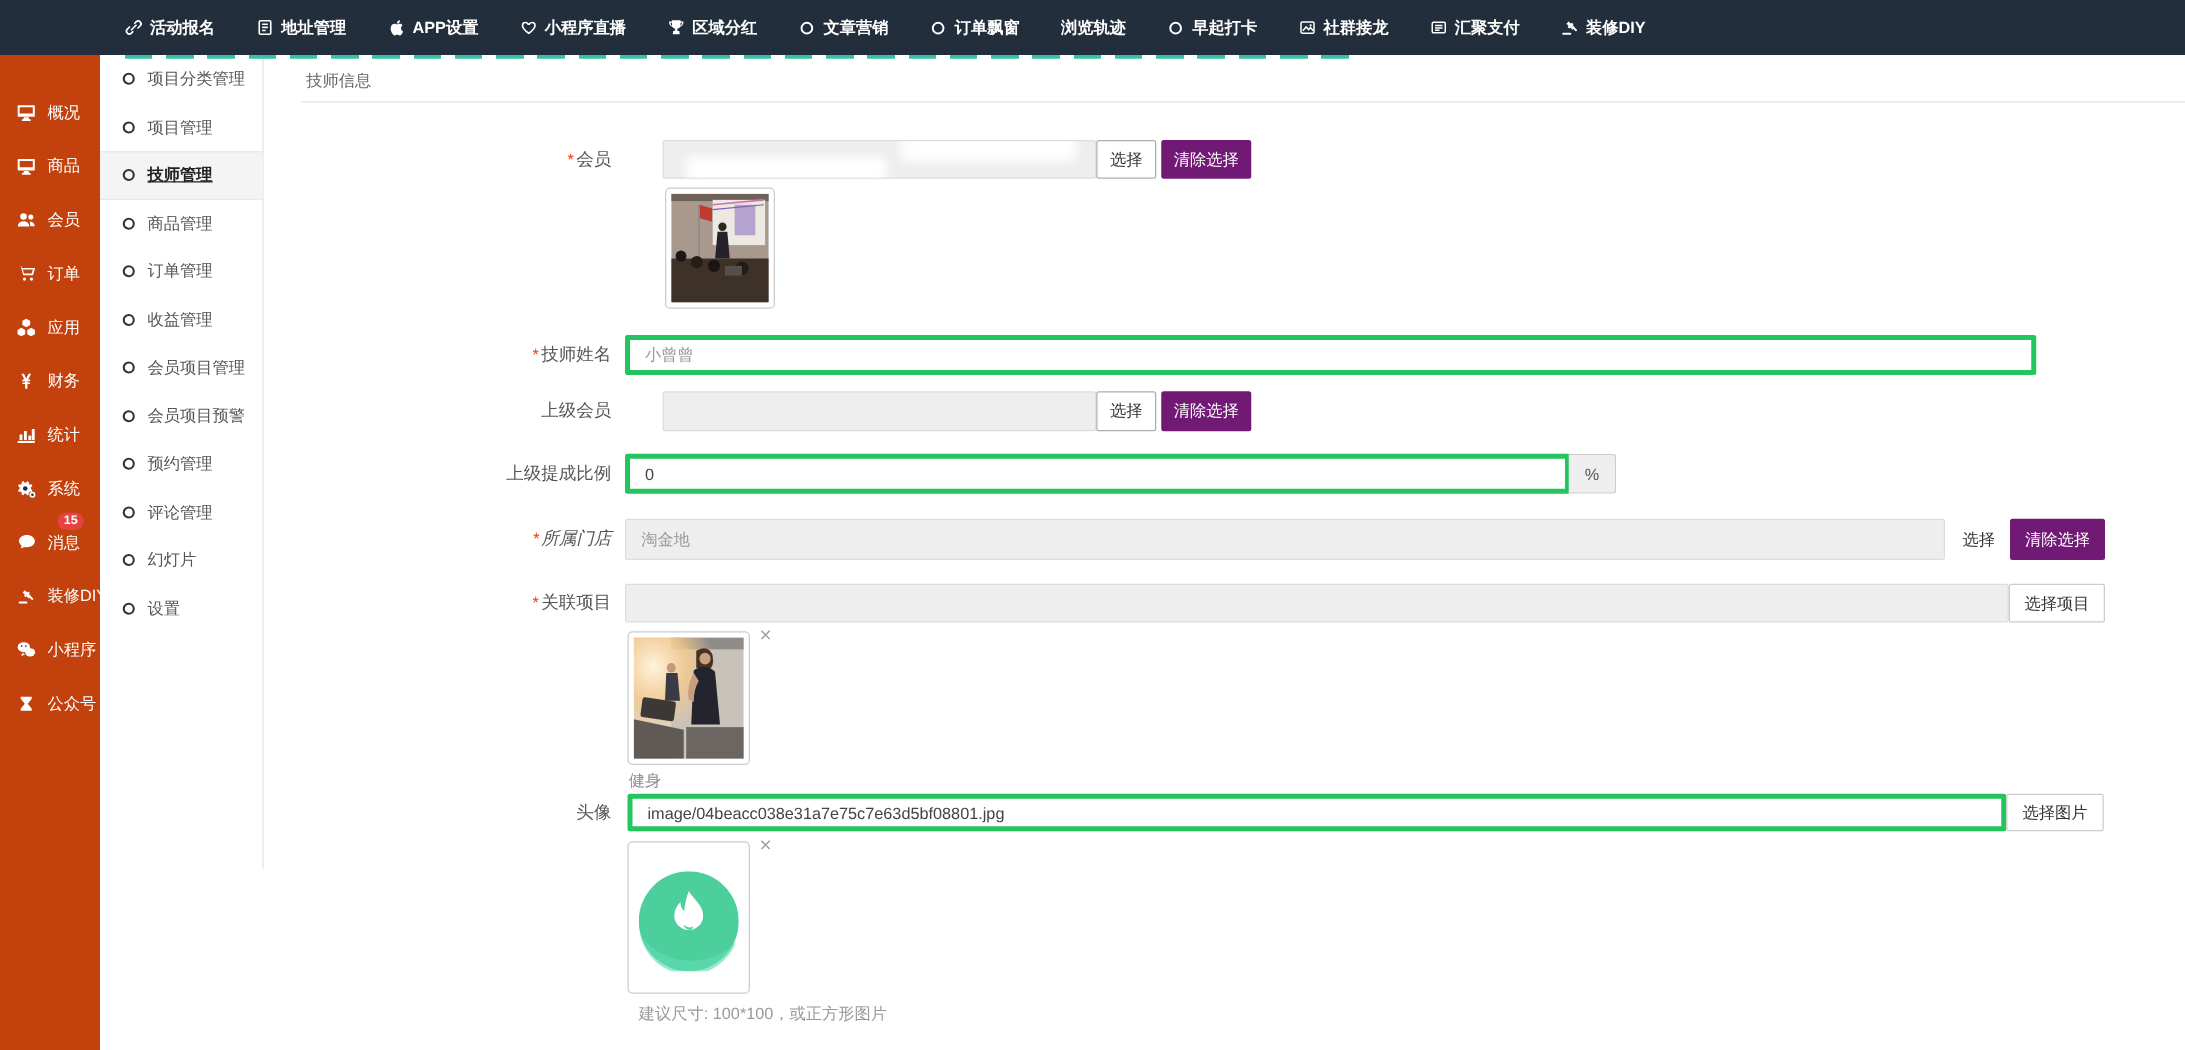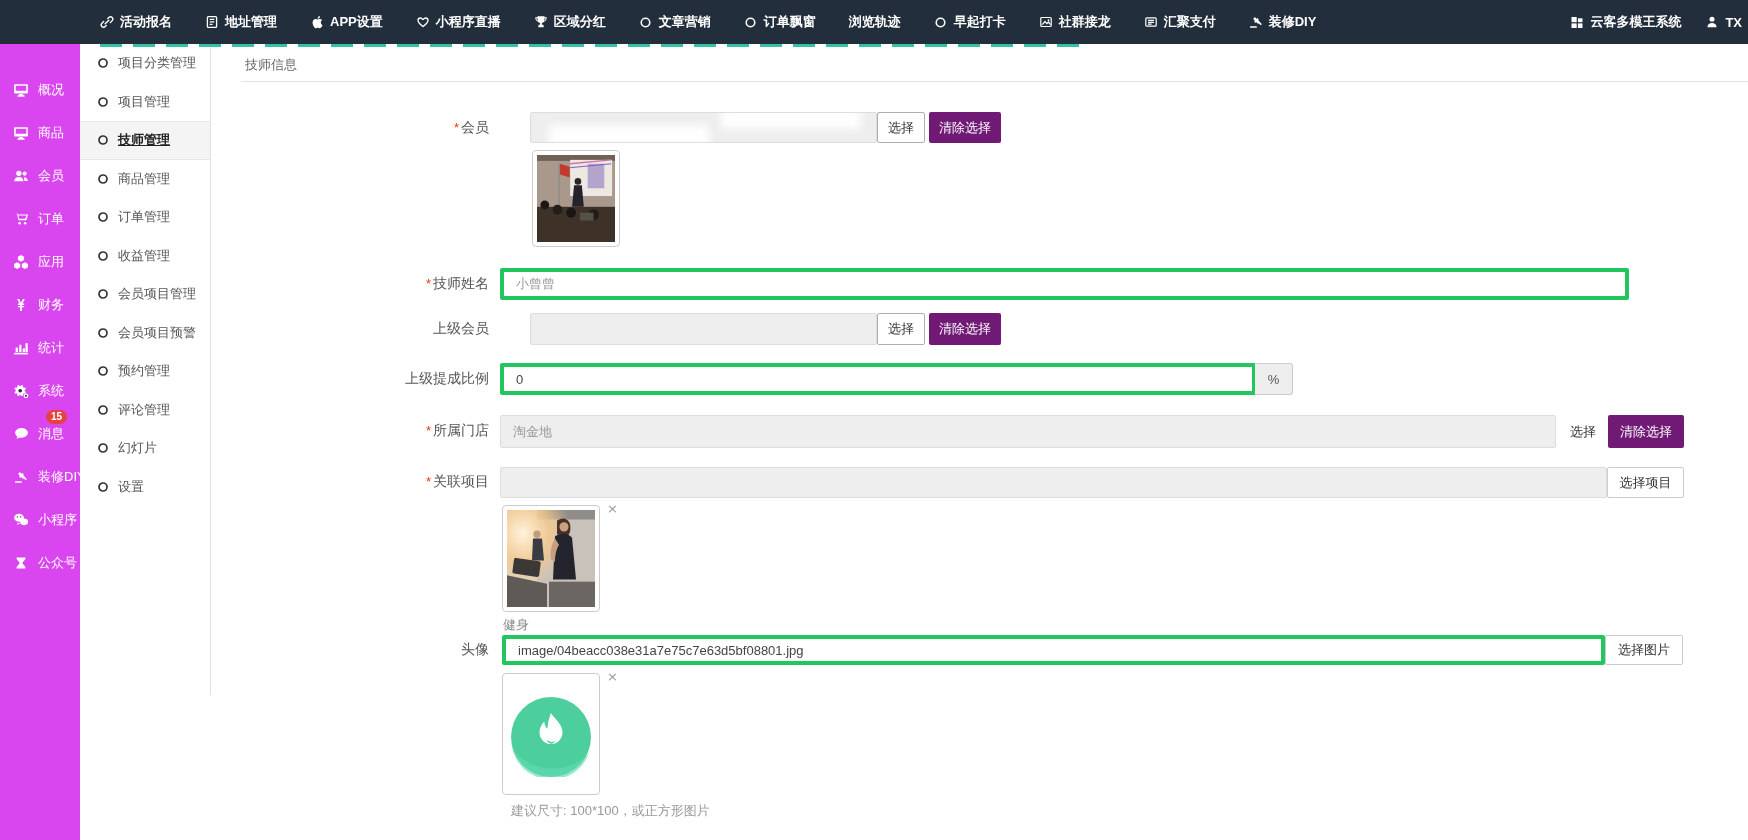--- a/index.html
+++ b/index.html
@@ -16,21 +16,21 @@
   .ic { display:inline-flex; align-items:center; justify-content:center; }
   .ic svg { display:block; }
   .tb-item .ic { width:14px; height:14px; }
 
   
   .teal-dashes { position:absolute; top:44px; left:100px; width:985px; height:3px; z-index:6;
     background:repeating-linear-gradient(90deg,#35c1a5 0 22px,transparent 22px 33px); }
 
   
   .sidebar { position:absolute; top:44px; left:0; width:80px; height:796px;
-    background:#d946ef; padding-top:24px; }
+    background:#c2410c; padding-top:24px; }
   .sb-item { position:relative; height:43px; display:flex; align-items:center;
     padding-left:13px; gap:9px; color:#fff; font-size:13px; cursor:pointer; white-space:nowrap; }
   .sb-item .ic { width:16px; height:16px; color:#fff; flex:none; }
   .sb-badge { position:absolute; left:46px; top:-2px; background:#e64340; color:#fff;
     font-size:10px; line-height:14px; padding:0 5px; border-radius:8px; font-weight:bold; }
 
   
   .submenu { position:absolute; top:44px; left:80px; width:131px; height:651px;
     background:#fff; border-right:1px solid #e0e0e0; }
   .sm-item { height:38.5px; display:flex; align-items:center; padding-left:17px; gap:9px;
@@ -83,21 +83,21 @@
 
   #lbl-name { top:231px; }  #box-name { top:224px; left:289px; width:1129px; height:32px; }
 
   #lbl-parent { top:276px; } #inp-parent { top:269px; left:319px; width:347px; height:32px; }
   #btn-parent-select { top:269px; left:666px; width:48px; height:32px; }
   #btn-parent-clear { top:269px; left:718px; width:72px; height:32px; }
 
   #lbl-ratio { top:326px; }  #box-ratio { top:319px; left:289px; width:756px; height:32px; }
   #addon-ratio { top:319px; left:1044px; width:38px; height:32px; }
 
-  #lbl-store { top:378px; }  #inp-store { top:371px; left:289px; width:1056px; height:33px; }
+  #lbl-store { top:378px;font-style:italic; }  #inp-store { top:371px; left:289px; width:1056px; height:33px; }
   #btn-store-select { top:371px; left:1349px; width:46px; height:33px; }
   #btn-store-clear { top:371px; left:1397px; width:76px; height:33px; }
 
   #lbl-project { top:429px; } #inp-project { top:423px; left:289px; width:1107px; height:31px; }
   #btn-project { top:423px; left:1396px; width:77px; height:31px; }
   #card-gym { top:461px; left:291px; width:98px; height:107px; }
   #close-gym { top:459px; left:396px; }
   #caption-gym { top:572px; left:292px; }
 
   #lbl-avatar { top:597px; } #box-avatar { top:591px; left:291px; width:1103px; height:30px; }
@@ -215,46 +215,20 @@
               <rect x="1" y="11.2" width="6.8" height="1.6" rx=".3"></rect>
               <g transform="rotate(-45 7.5 5.5)">
                 <rect x="5" y="4.6" width="5" height="1.8" rx=".3"></rect>
                 <rect x="6.2" y="2" width="2.6" height="7" rx=".3"></rect>
               </g>
               <rect x="7.2" y="6.8" width="6" height="1.5" rx=".4" transform="rotate(45 10.2 7.5)"></rect>
             </g>
           </svg>
         </span>
         <span>装修DIY</span>
-      </div>
-    </div>
-  <div class="tb-right" id="tb-right">
-      <div class="tb-item">
-        <span class="ic">
-          <svg viewBox="0 0 14 14" width="15" height="15">
-            <g fill="currentColor">
-              <rect x="1.5" y="1.5" width="5.2" height="5.2"></rect>
-              <rect x="7.9" y="2.8" width="4.6" height="3.9"></rect>
-              <rect x="1.5" y="7.9" width="5.2" height="4.6"></rect>
-              <rect x="7.9" y="7.9" width="4.6" height="4.6"></rect>
-            </g>
-          </svg>
-        </span>
-        <span>云客多模王系统</span>
-      </div>
-      <div class="tb-item">
-        <span class="ic">
-          <svg viewBox="0 0 14 14" width="14" height="14">
-            <g fill="currentColor">
-              <circle cx="7" cy="4.3" r="2.5"></circle>
-              <path d="M2.4 12.2c.3-2.6 2-4.1 4.6-4.1s4.3 1.5 4.6 4.1z"></path>
-            </g>
-          </svg>
-        </span>
-        <span>TX</span>
       </div>
     </div>
 </div>
 <div class="teal-dashes"></div>
 
 <div class="sidebar" id="sidebar">
     <div class="sb-item">
       <span class="ic">
         <svg viewBox="0 0 14 14" width="16" height="16">
           <g fill="currentColor">

